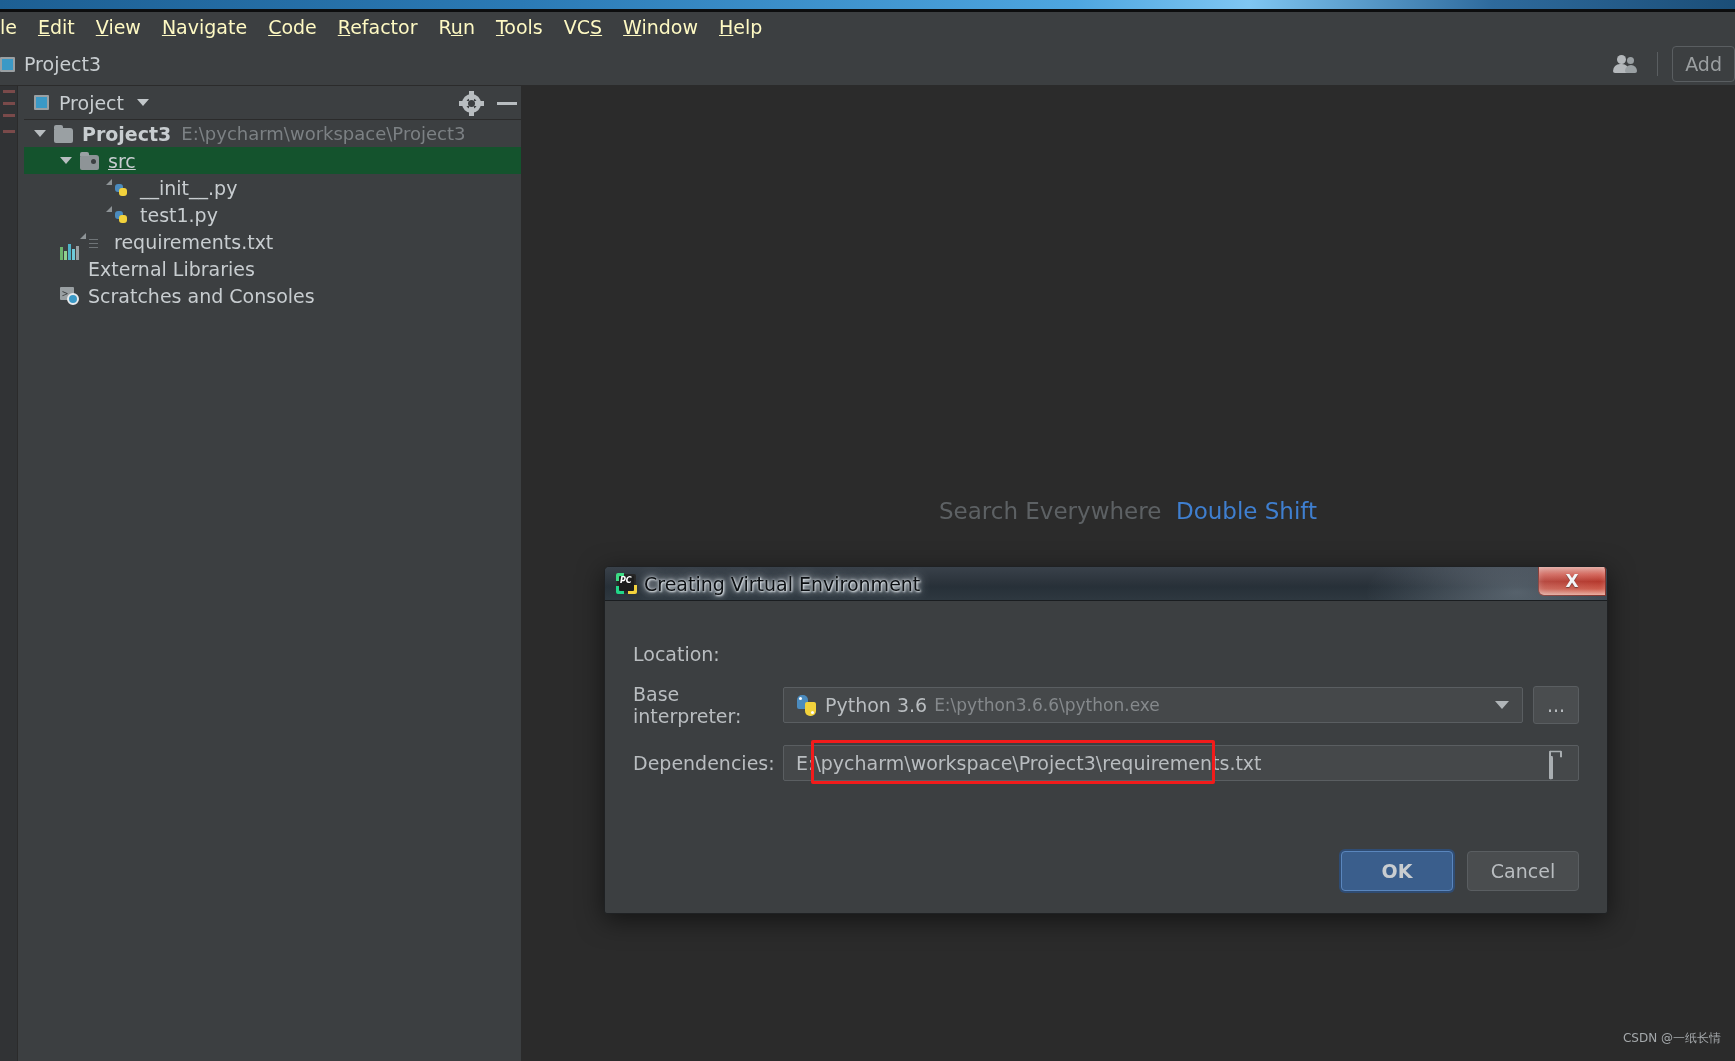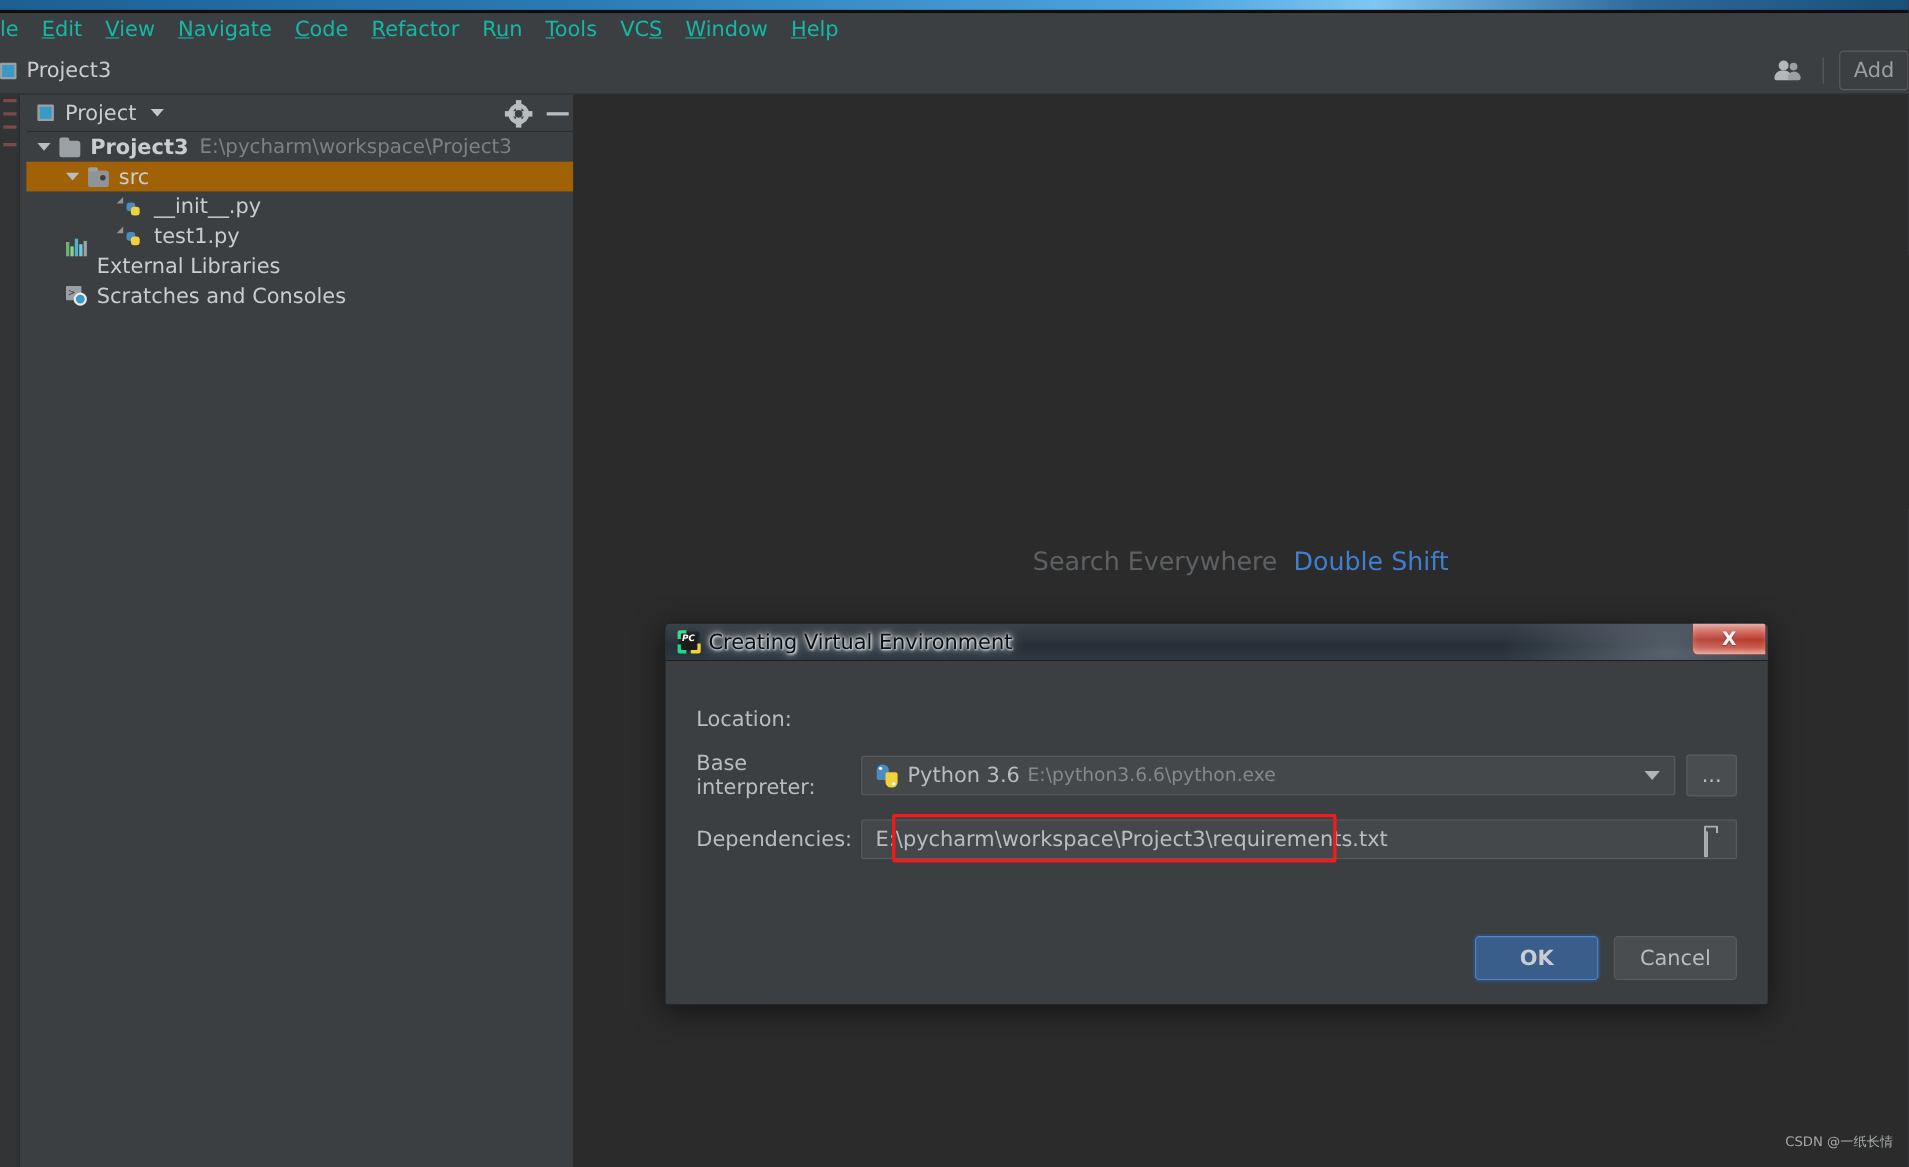--- a/index.html
+++ b/index.html
@@ -22,21 +22,21 @@
   }
 
   
   .menubar {
     position: absolute; left: 0; top: 12px; width: 1735px; height: 30px;
     background: #3c3f41;
     display: flex; align-items: center;
     padding-left: 0px;
   }
   .menu-item {
-    color: #14b8a6; font-size: 19px; line-height: 19px;
+    color: #fef9c3; font-size: 19px; line-height: 19px;
     padding: 2px 11px 2px 10px;
     white-space: nowrap; cursor: default;
   }
   .menu-item .mn { text-decoration: underline; }
   .menu-item:first-child { padding-left: 0px; }
 
   
   .toolbar {
     position: absolute; left: 0; top: 42px; width: 1735px; height: 44px;
     background: #3c3f41;
@@ -106,21 +106,21 @@
   .gear::before { width: 25px; height: 5px; left: -7px; top: 3px; }
   .gear::after { width: 5px; height: 25px; left: 3px; top: -7px; }
   .gear .hole { position:absolute; width:7px; height:7px; border-radius:50%; background:#3c3f41; left:2px; top:2px; z-index:3;}
   .minus { width: 20px; height: 3px; background: #b8bdc0; }
 
   .tree { position: relative; padding-top: 0px; }
   .trow {
     height: 27px; display: flex; align-items: center;
     color: #c8cdd0; font-size: 19px; white-space: nowrap;
   }
-  .trow.sel { background: #a16207; }
+  .trow.sel { background: #14532d; text-decoration: underline; }
   .chev {
     width: 0; height: 0; margin-right: 8px;
     border-left: 6px solid transparent; border-right: 6px solid transparent;
     border-top: 7px solid #b8bdc0;
   }
   .ico { width: 20px; height: 18px; margin-right: 8px; flex: 0 0 auto; position: relative; }
   .folder { background: #9aa0a3; border-radius: 2px 3px 2px 2px; height: 15px; width: 19px; }
   .folder::before { content:""; position:absolute; left:0; top:-3px; width:9px; height:4px; background:#9aa0a3; border-radius:2px 2px 0 0;}
   .folder-src { background: #8e9497; }
   .folder-src::after { content:""; position:absolute; right:3px; top:4px; width:5px; height:5px; border-radius:50%; background:#3c3f41;}
@@ -354,20 +354,25 @@
           <span style="width: 88px; flex: 0 0 auto;"></span>
           <span class="ico"><span class="pyfile"><i class="snake1"></i><i class="snake2"></i></span></span>
           <span class="tname">__init__.py</span>
         </div>
         <div class="trow">
           <span style="width: 88px; flex: 0 0 auto;"></span>
           <span class="ico"><span class="pyfile"><i class="snake1"></i><i class="snake2"></i></span></span>
           <span class="tname">test1.py</span>
         </div>
         <div class="trow">
+          <span style="width: 62px; flex: 0 0 auto;"></span>
+          <span class="ico"><span class="txtfile"><i class="ln" style="top:6px"></i><i class="ln" style="top:10px"></i><i class="ln" style="top:14px"></i></span></span>
+          <span class="tname">requirements.txt</span>
+        </div>
+        <div class="trow">
           <span style="width: 36px; flex: 0 0 auto;"></span>
           <span class="ico"><span class="libico"><i style="left:0px;height:13px;background:#6db36d"></i><i style="left:4px;height:9px;background:#8fd18f"></i><i style="left:8px;height:16px;background:#4fb3c9"></i><i style="left:12px;height:11px;background:#6fc9d8"></i><i style="left:16px;height:14px;background:#9aa0a3"></i></span></span>
           <span class="tname">External Libraries</span>
         </div>
         <div class="trow">
           <span style="width: 36px; flex: 0 0 auto;"></span>
           <span class="ico"><span class="scratch"><i class="sq"></i><i class="gt">&gt;_</i><i class="clk"></i></span></span>
           <span class="tname">Scratches and Consoles</span>
         </div>
       </div>

